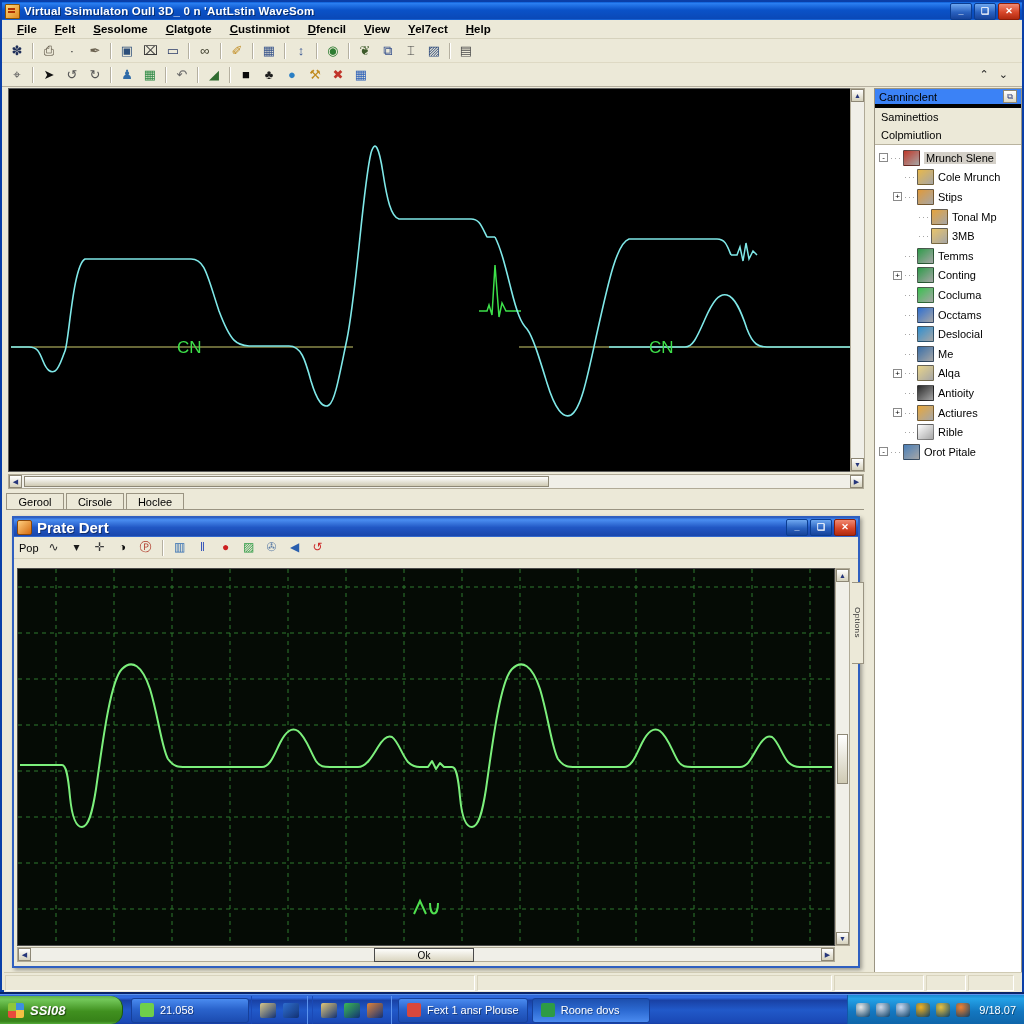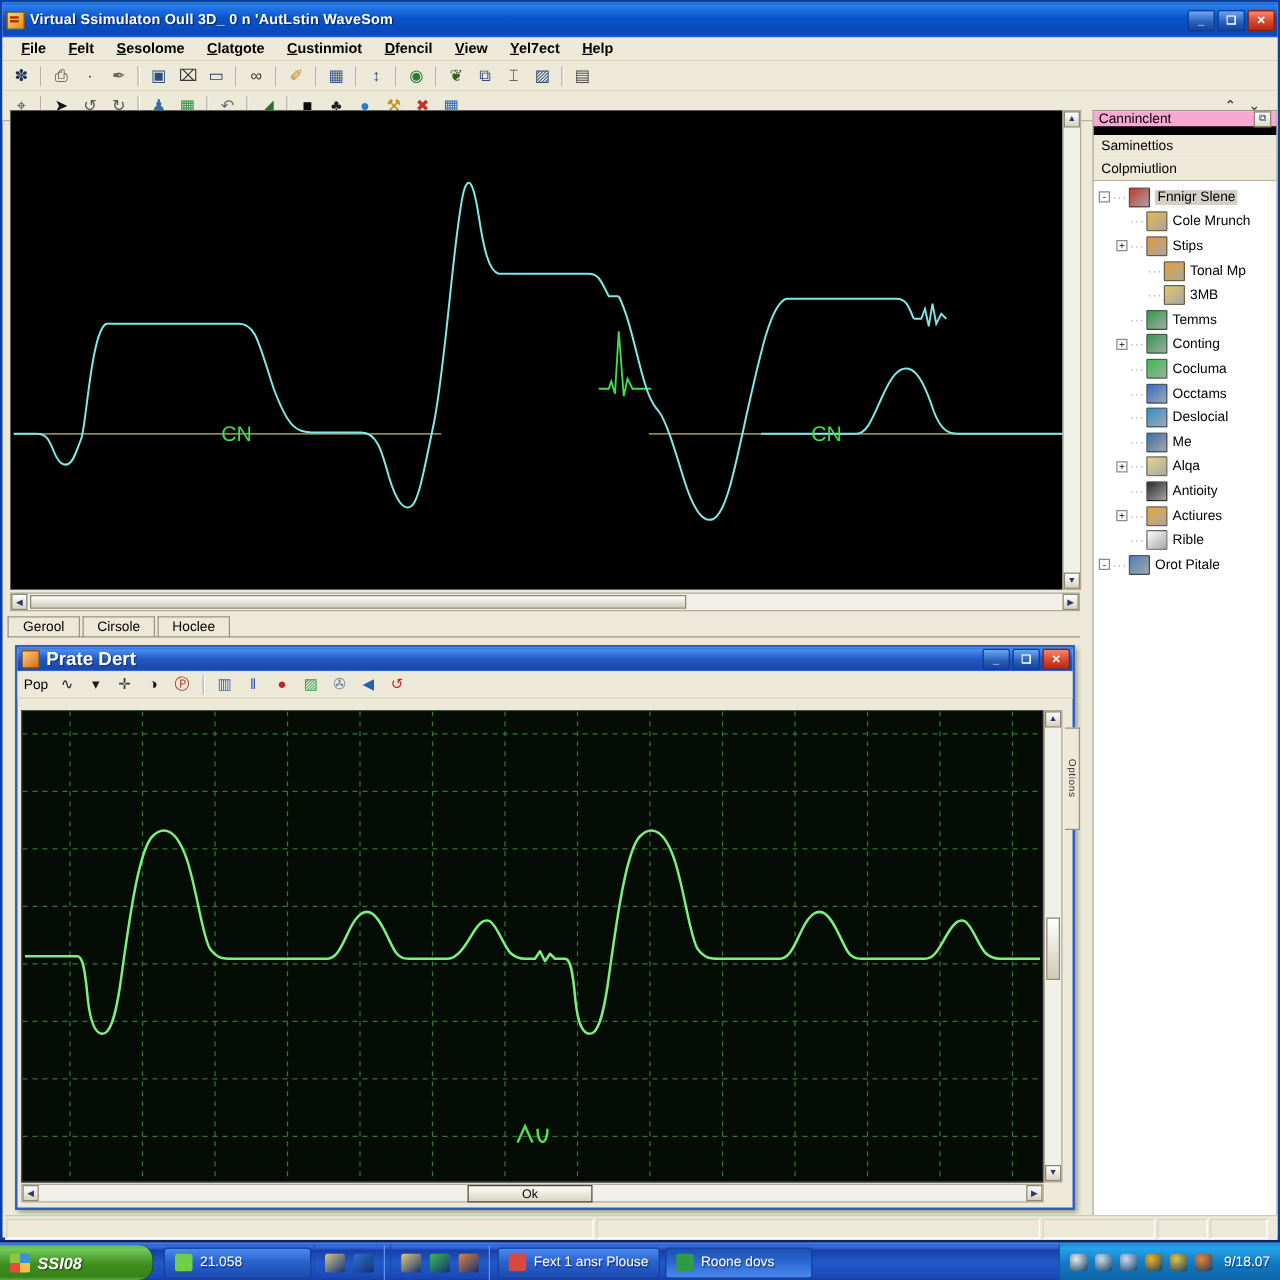--- a/index.html
+++ b/index.html
@@ -14,21 +14,21 @@
   #app{position:relative;width:1024px;height:1024px;}
 
   
   .win{
     position:absolute;left:0;top:0;width:1024px;height:992px;
     background:#ece9d8;
     border:2px solid #0a3fa8;
     box-sizing:border-box;
   }
   .titlebar{
-    height:28px;
+    height:18px;
     background:linear-gradient(to bottom,#0c5fd7 0%,#2a7ef0 8%,#0a52c8 45%,#0a49b8 92%,#1d6ee0 100%);
     display:flex;align-items:center;
     padding:0 2px 0 3px;
     box-sizing:border-box;
   }
   .title-ico{
     width:13px;height:13px;margin-right:4px;flex:0 0 auto;
     background:linear-gradient(135deg,#ffd97a,#e08820);
     border:1px solid #8a5000;border-radius:1px;
     position:relative;
@@ -177,21 +177,21 @@
   .side-tab span{
     writing-mode:vertical-rl;font-size:8px;color:#333;letter-spacing:.5px;
   }
 
   
   .rpanel{
     position:absolute;left:872px;top:86px;width:148px;height:884px;
     background:#fff;border:1px solid #9a9482;box-sizing:border-box;
   }
   .rp-head{
-    height:19px;background:#f9a8d4;border-bottom:7px solid #000000;
+    height:19px;background:#3b82f6;border-bottom:4px solid #000000;
     display:flex;align-items:center;padding:0 4px;box-sizing:border-box;
   }
   .rp-head .t{flex:1;font-size:11px;color:#000;}
   .rp-head .btn{width:14px;height:13px;border:1px solid #8d8775;background:linear-gradient(#fff,#ddd8c2);
     display:flex;align-items:center;justify-content:center;font-size:8px;color:#26367a;box-sizing:border-box;}
   .rp-sub{height:18px;display:flex;align-items:center;padding:0 6px;font-size:11px;color:#000;background:#ece9d8;}
   .rp-sub2{height:18px;display:flex;align-items:center;padding:0 6px;font-size:11px;color:#000;background:#ece9d8;border-bottom:1px solid #b9b39f;}
   .tree{padding:3px 0 0 4px;background:#fff;height:828px;overflow:hidden;}
   .node{display:flex;align-items:center;height:19.6px;white-space:nowrap;position:relative;}
   .exp{width:9px;height:9px;border:1px solid #8a8a8a;background:#fff;
@@ -585,21 +585,21 @@
         <div class="t">Canninclent</div>
         <div class="btn">⧉</div>
       </div>
       <div class="rp-sub">Saminettios</div>
       <div class="rp-sub2">Colpmiutlion</div>
       <div class="tree" id="tree">
           <div class="node sel" style="padding-left: 0px;">
             <span class="exp">-</span>
             <span class="dots">···</span>
             <span class="nico" style="background: linear-gradient(140deg, rgb(192, 57, 43), rgba(0, 0, 0, 0.35)); border: 1px solid rgba(0, 0, 0, 0.45);"></span>
-            <span class="nlabel">Fnnigr Slene</span>
+            <span class="nlabel">Mrunch Slene</span>
           </div>
           <div class="node" style="padding-left: 14px;">
             <span class="exp none"></span>
             <span class="dots">···</span>
             <span class="nico" style="background: linear-gradient(140deg, rgb(232, 184, 75), rgba(0, 0, 0, 0.35)); border: 1px solid rgba(0, 0, 0, 0.45);"></span>
             <span class="nlabel">Cole Mrunch</span>
           </div>
           <div class="node" style="padding-left: 14px;">
             <span class="exp">+</span>
             <span class="dots">···</span>

